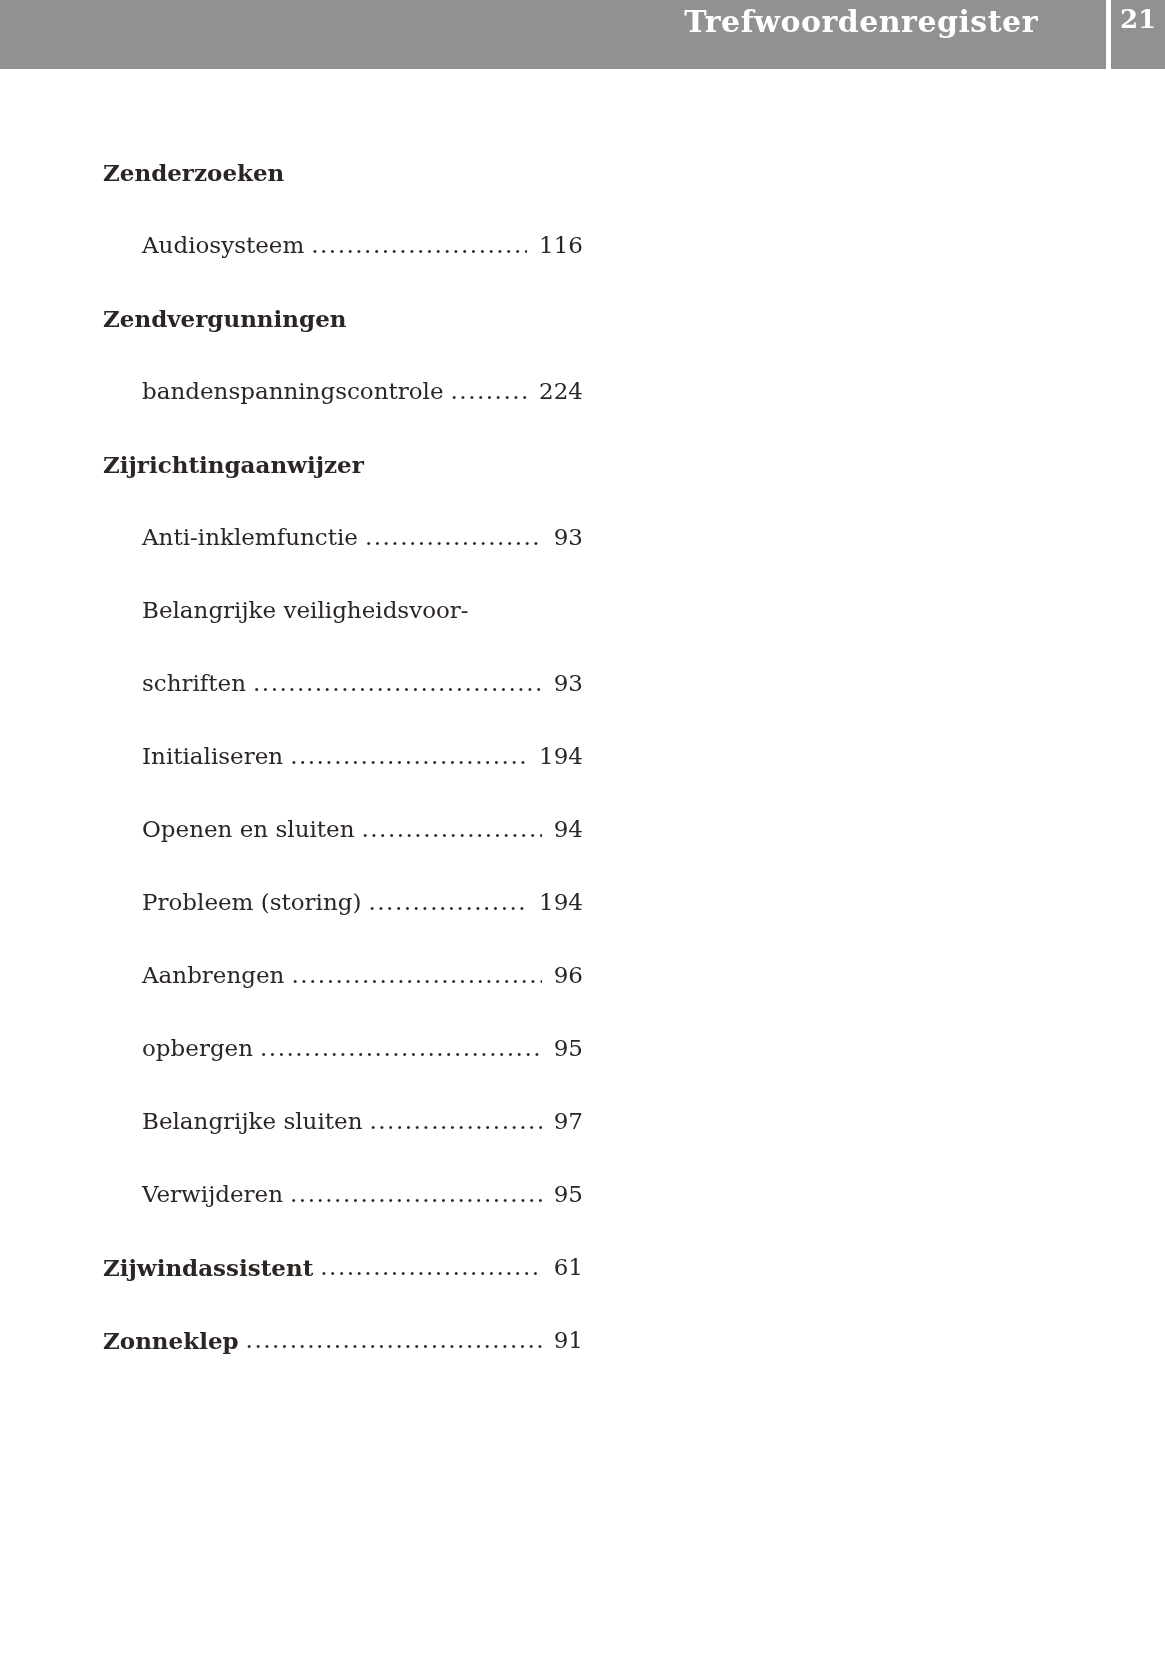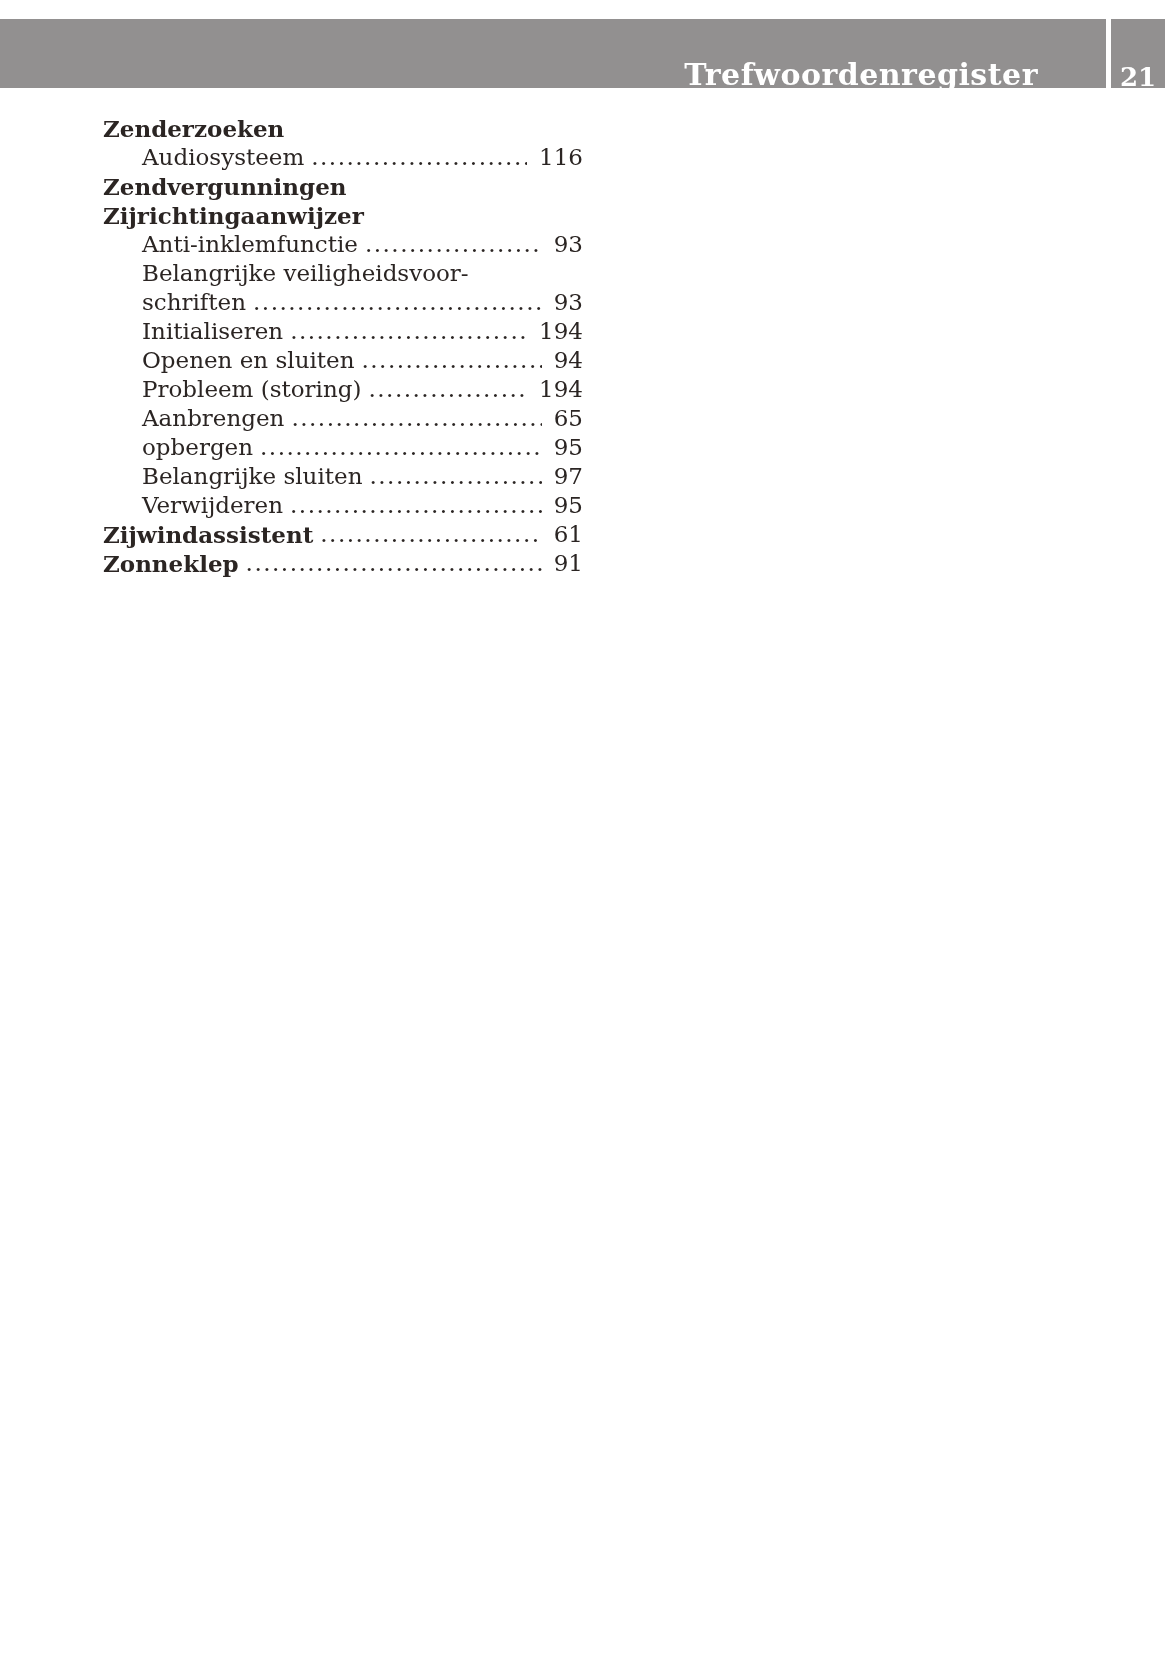--- a/index.html
+++ b/index.html
@@ -14,23 +14,22 @@
     position: absolute; top: 0; left: 0;
     width: 1165px; height: 1653px;
     background: var(--page-bg, #ffffff);
   }
   
   .topbar {
     position: absolute; top: 0; left: 0;
     width: 1165px; height: 69px;
     background: var(--bar-color, #929090);
     display: flex;
-    align-items: flex-end;
+    align-items: flex-start;
     color: var(--bar-text, #ffffff);
-    margin-top: 19px;
   }
   .topbar-title {
     flex: 1;
     text-align: right;
     font-weight: bold;
     font-size: 30px;
     letter-spacing: 0.5px;
     padding-right: 68px;
     position: relative; top: 4px;
     white-space: nowrap;
@@ -54,20 +53,21 @@
     color: var(--text-color, #2b2523);
     font-size: 23px;
   }
   .row {
     display: flex;
     align-items: flex-end;
     line-height: 29px;
     height: 29px;
     white-space: nowrap;
     overflow: hidden;
+    margin-top: 44px;
   }
   .row.entry, .row.entry-cont { padding-left: 39px; }
   .row.heading .label,
   .row.heading-entry .label { font-weight: bold; }
   .dots {
     flex: 1;
     overflow: hidden;
     margin-left: 7px;
     margin-right: 12px;
     letter-spacing: 1.5px;
@@ -94,20 +94,25 @@
         <span class="label">Zenderzoeken</span>
       </div>
       <div class="row entry">
         <span class="label">Audiosysteem</span>
         <span class="dots"></span>
         <span class="pagenum">116</span>
       </div>
       <div class="row heading">
         <span class="label">Zendvergunningen</span>
       </div>
+      <div class="row entry">
+        <span class="label">bandenspanningscontrole</span>
+        <span class="dots"></span>
+        <span class="pagenum">224</span>
+      </div>
       <div class="row heading">
         <span class="label">Zijrichtingaanwijzer</span>
       </div>
       <div class="row entry">
         <span class="label">Anti-inklemfunctie</span>
         <span class="dots"></span>
         <span class="pagenum">93</span>
       </div>
       <div class="row entry-cont">
         <span class="label">Belangrijke veiligheidsvoor-</span>
@@ -128,21 +133,21 @@
         <span class="pagenum">94</span>
       </div>
       <div class="row entry">
         <span class="label">Probleem (storing)</span>
         <span class="dots"></span>
         <span class="pagenum">194</span>
       </div>
       <div class="row entry">
         <span class="label">Aanbrengen</span>
         <span class="dots"></span>
-        <span class="pagenum">65</span>
+        <span class="pagenum">96</span>
       </div>
       <div class="row entry">
         <span class="label">opbergen</span>
         <span class="dots"></span>
         <span class="pagenum">95</span>
       </div>
       <div class="row entry">
         <span class="label">Belangrijke sluiten</span>
         <span class="dots"></span>
         <span class="pagenum">97</span>

